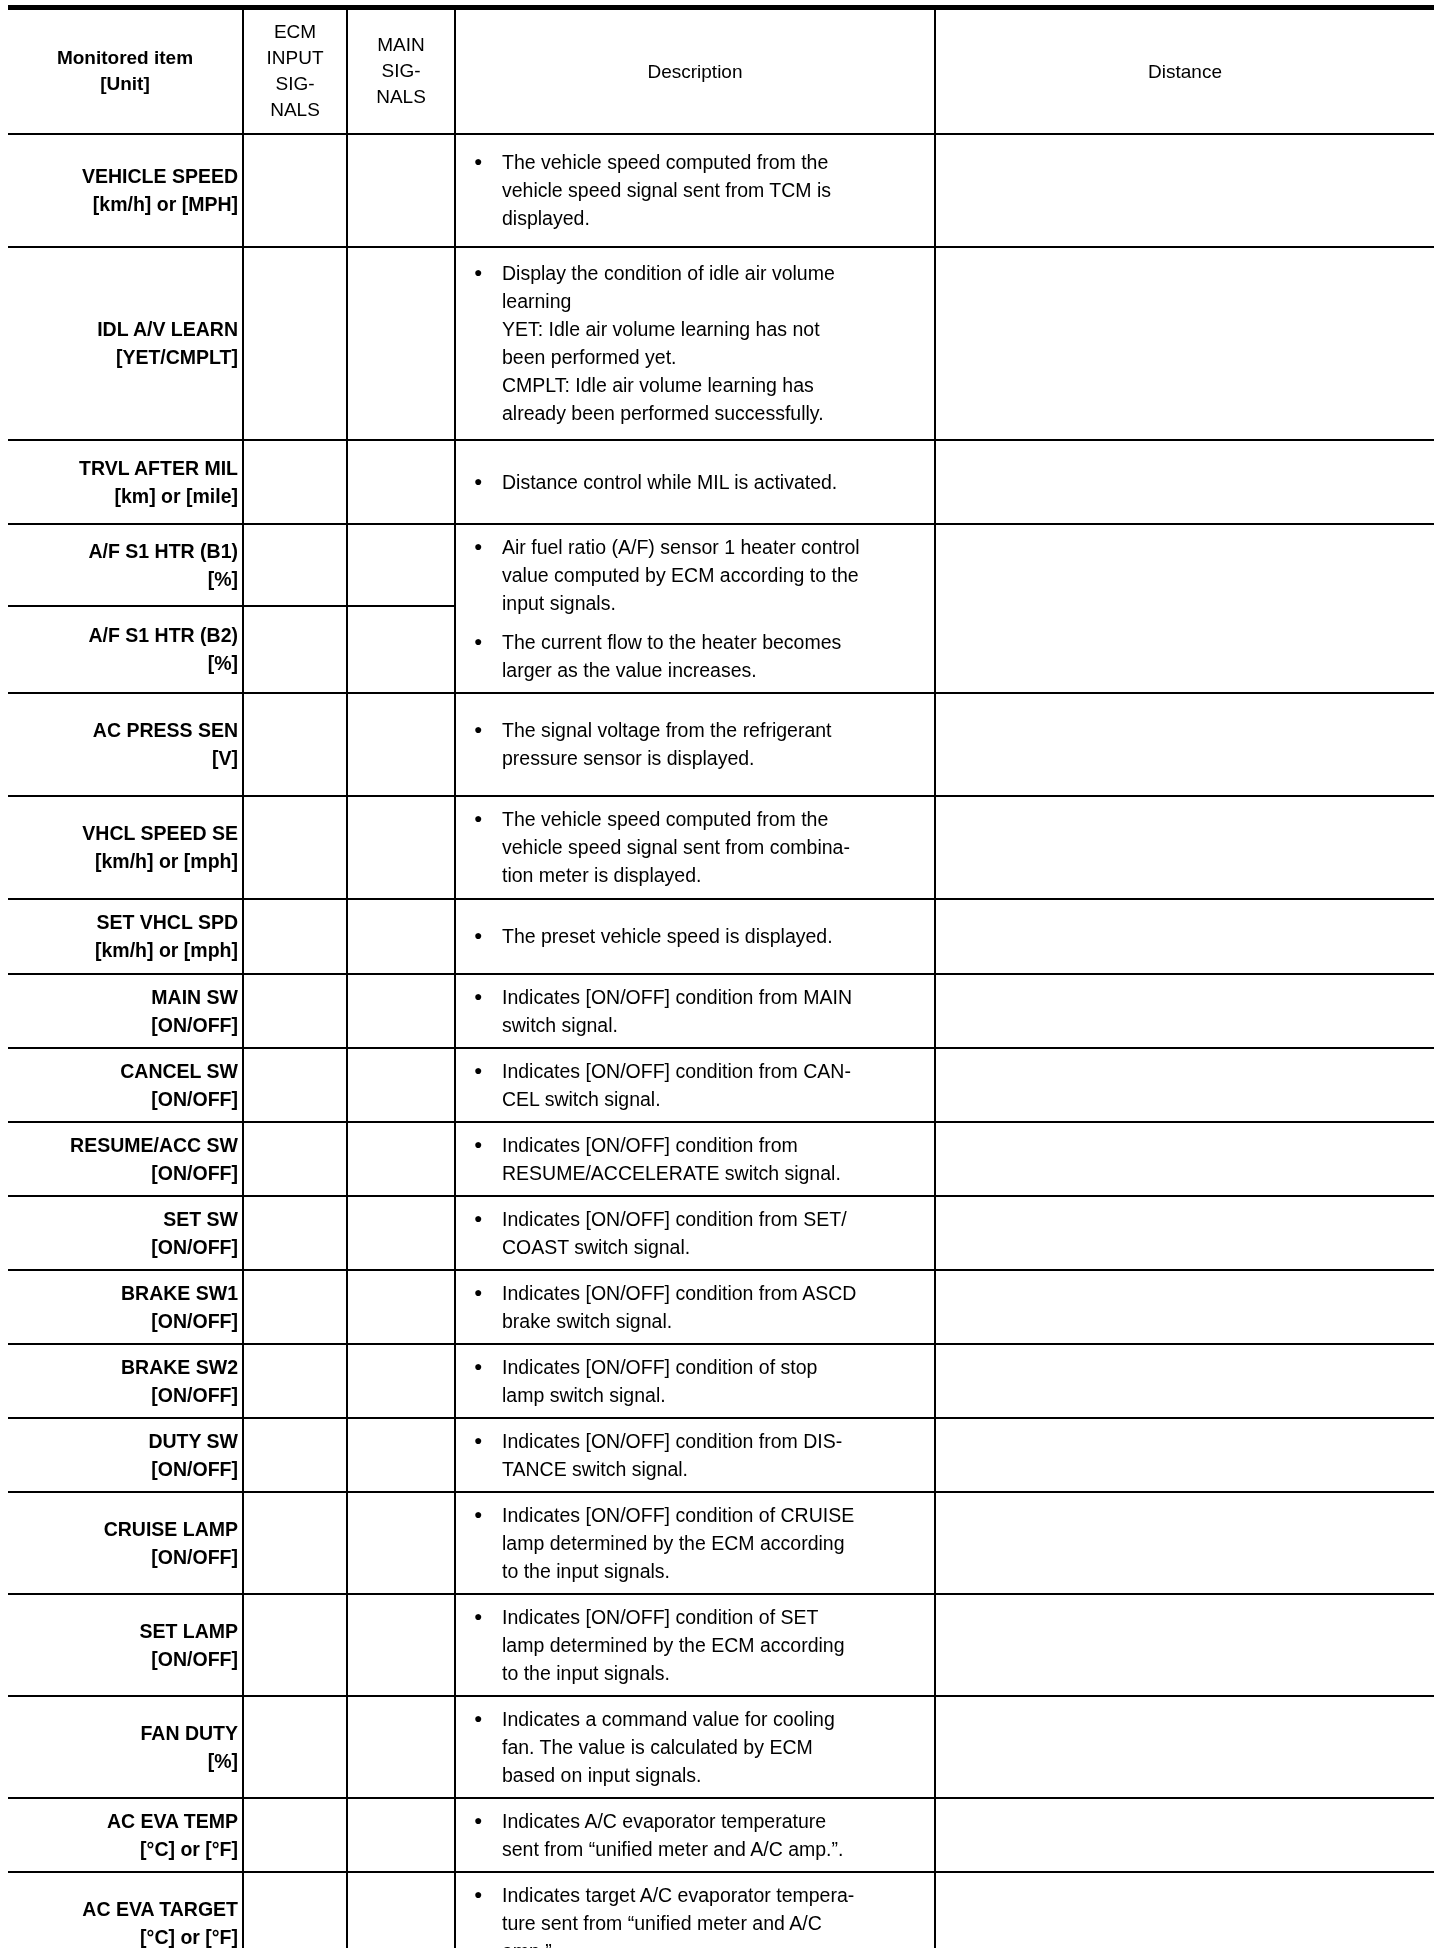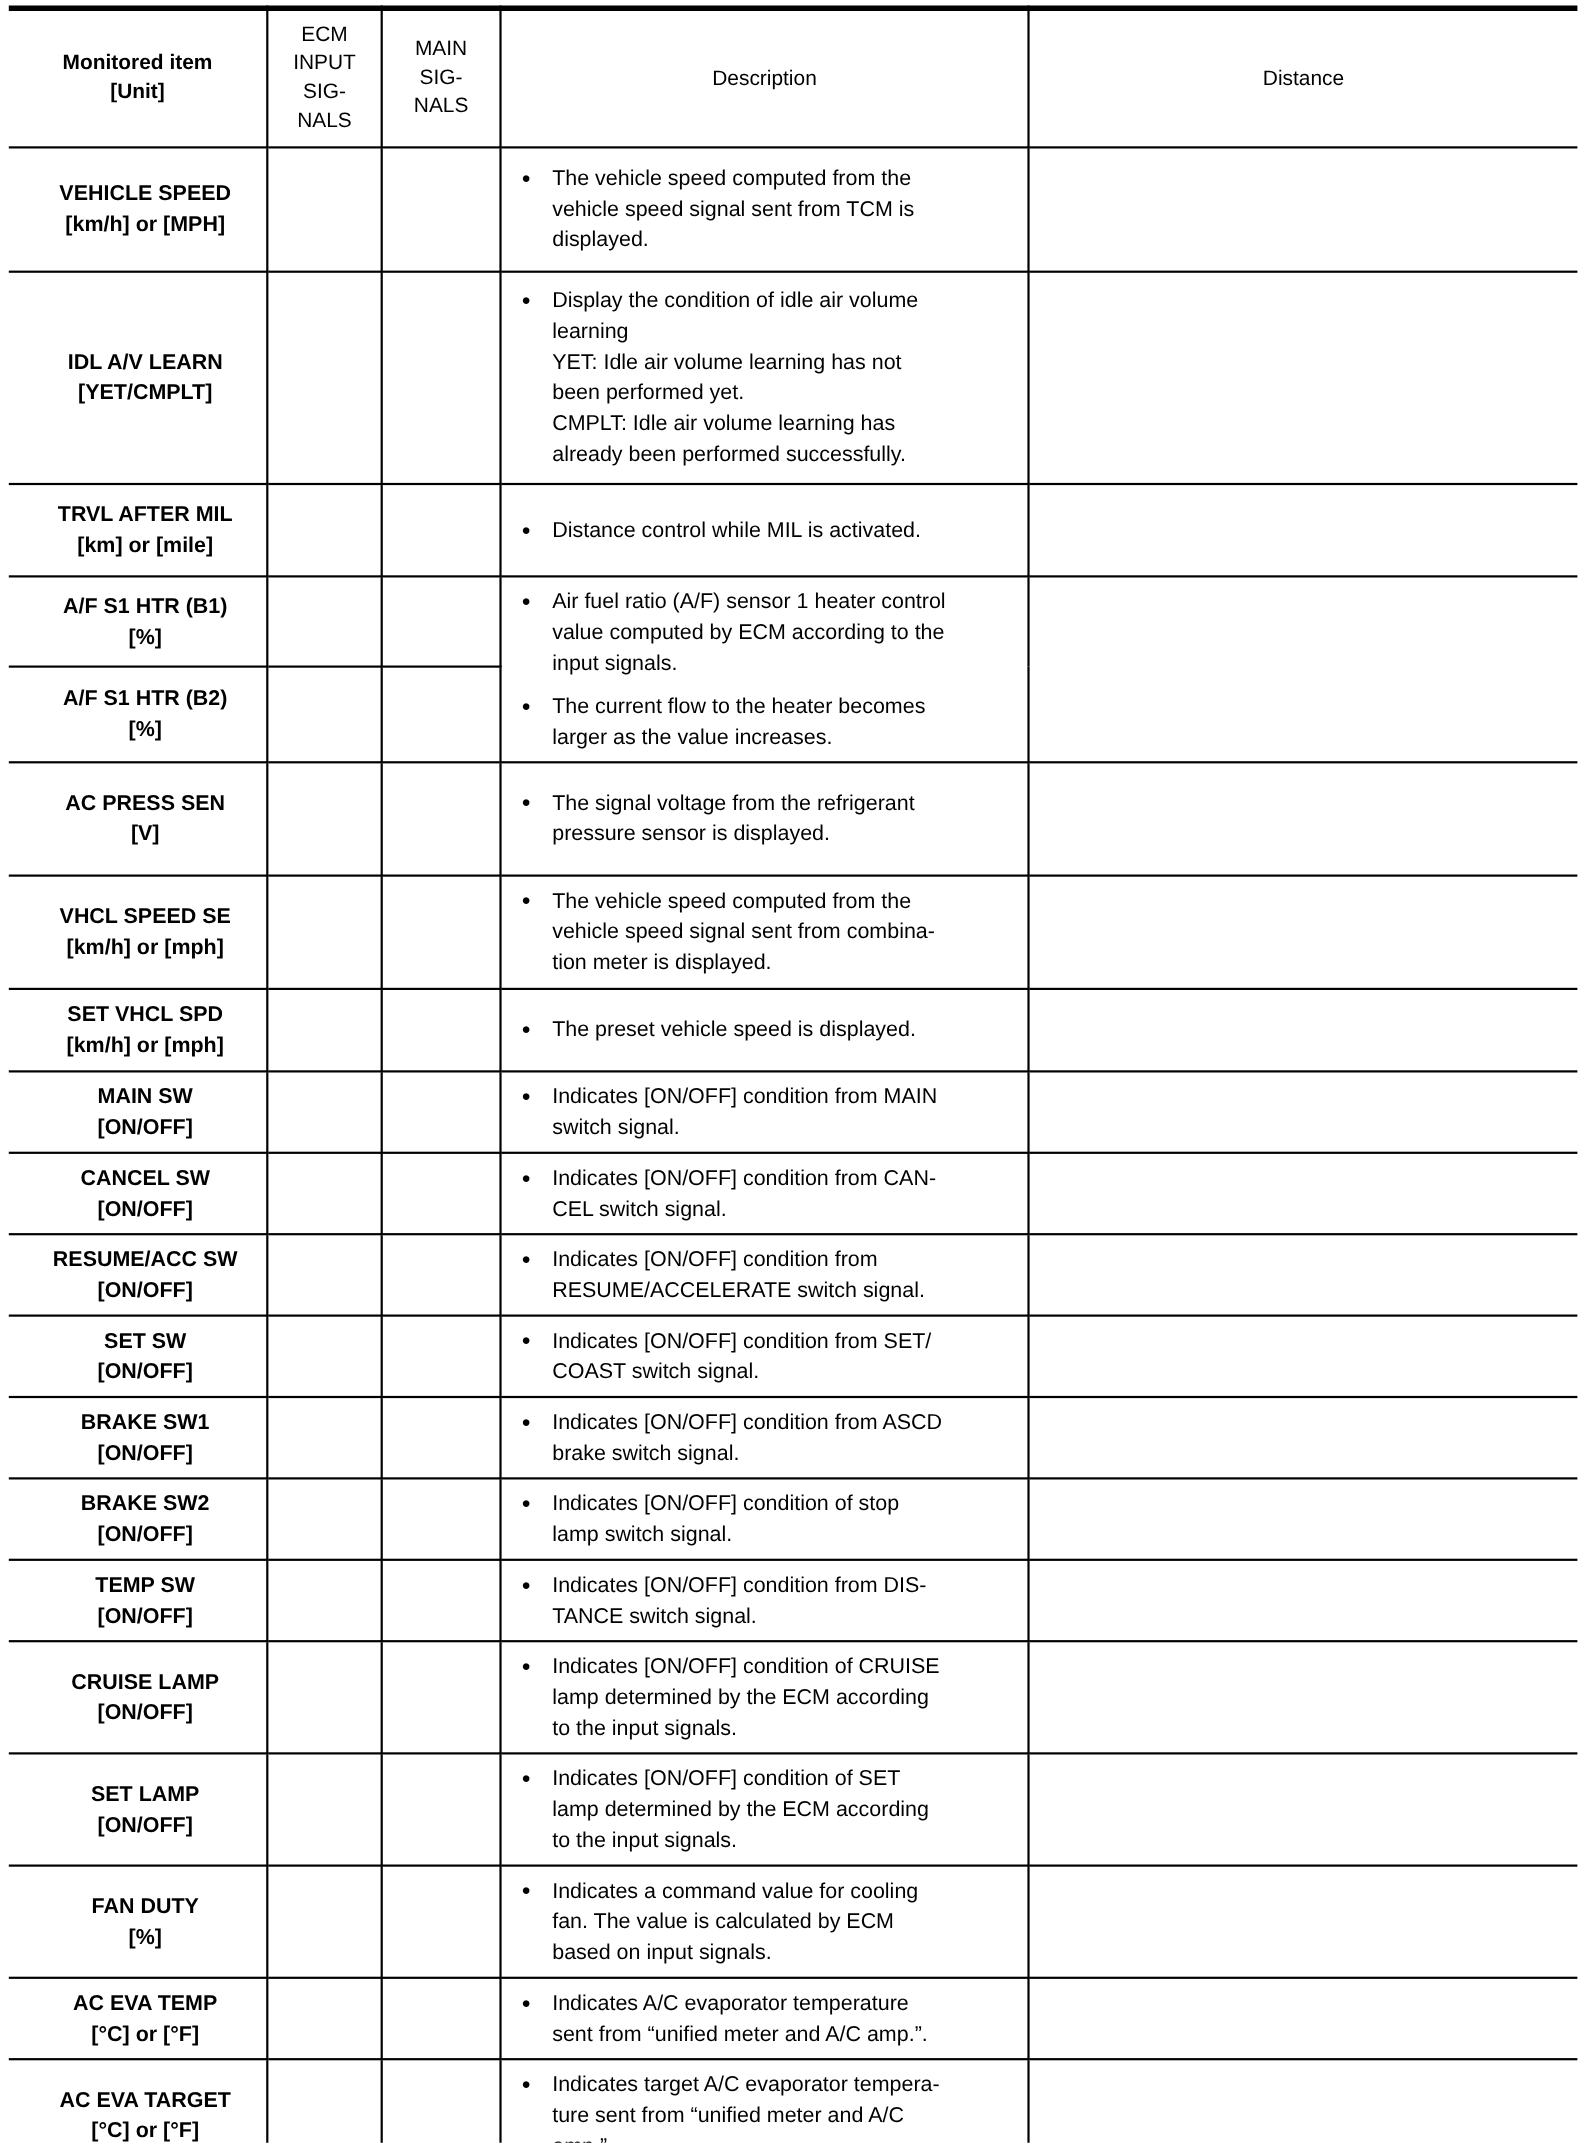--- a/index.html
+++ b/index.html
@@ -28,21 +28,21 @@
     font-size:19.5px;
     line-height:28px;
     font-weight:normal;
     vertical-align:middle;
     overflow:hidden;
   }
   .c-item{border-left:none;font-weight:bold;}
   .c-rem{border-right:none;}
   th{text-align:center;}
   th .htext{white-space:pre-line;display:inline-block;font-size:19px;line-height:26px;}
-  td.c-item{padding-left:18px;padding-right:4px;text-align:center;}
+  td.c-item{padding-left:18px;padding-right:4px;text-align:right;}
   td.c-item .itext{white-space:pre-line;}
   td.c-desc{padding:8px 6px 8px 14px;}
   .bullet-item{position:relative;padding-left:32px;text-align:left;}
   .bullet-item + .bullet-item{margin-top:11px;}
   .dot{
     position:absolute;left:4px;top:6px;
     font-size:14px;line-height:14px;
   }
   .btext{white-space:pre-line;}
   
@@ -251,21 +251,21 @@
       <td></td>
       <td></td>
       <td class="c-desc">
         <div class="bullet-item"><span class="dot">●</span><span class="btext">Indicates [ON/OFF] condition of stop
 lamp switch signal.</span></div>
       </td>
       <td class="c-rem"></td>
     </tr>
 
     <tr class="r2l">
-      <td class="c-item"><span class="itext">TEMP SW
+      <td class="c-item"><span class="itext">DUTY SW
 [ON/OFF]</span></td>
       <td></td>
       <td></td>
       <td class="c-desc">
         <div class="bullet-item"><span class="dot">●</span><span class="btext">Indicates [ON/OFF] condition from DIS-
 TANCE switch signal.</span></div>
       </td>
       <td class="c-rem"></td>
     </tr>
 

